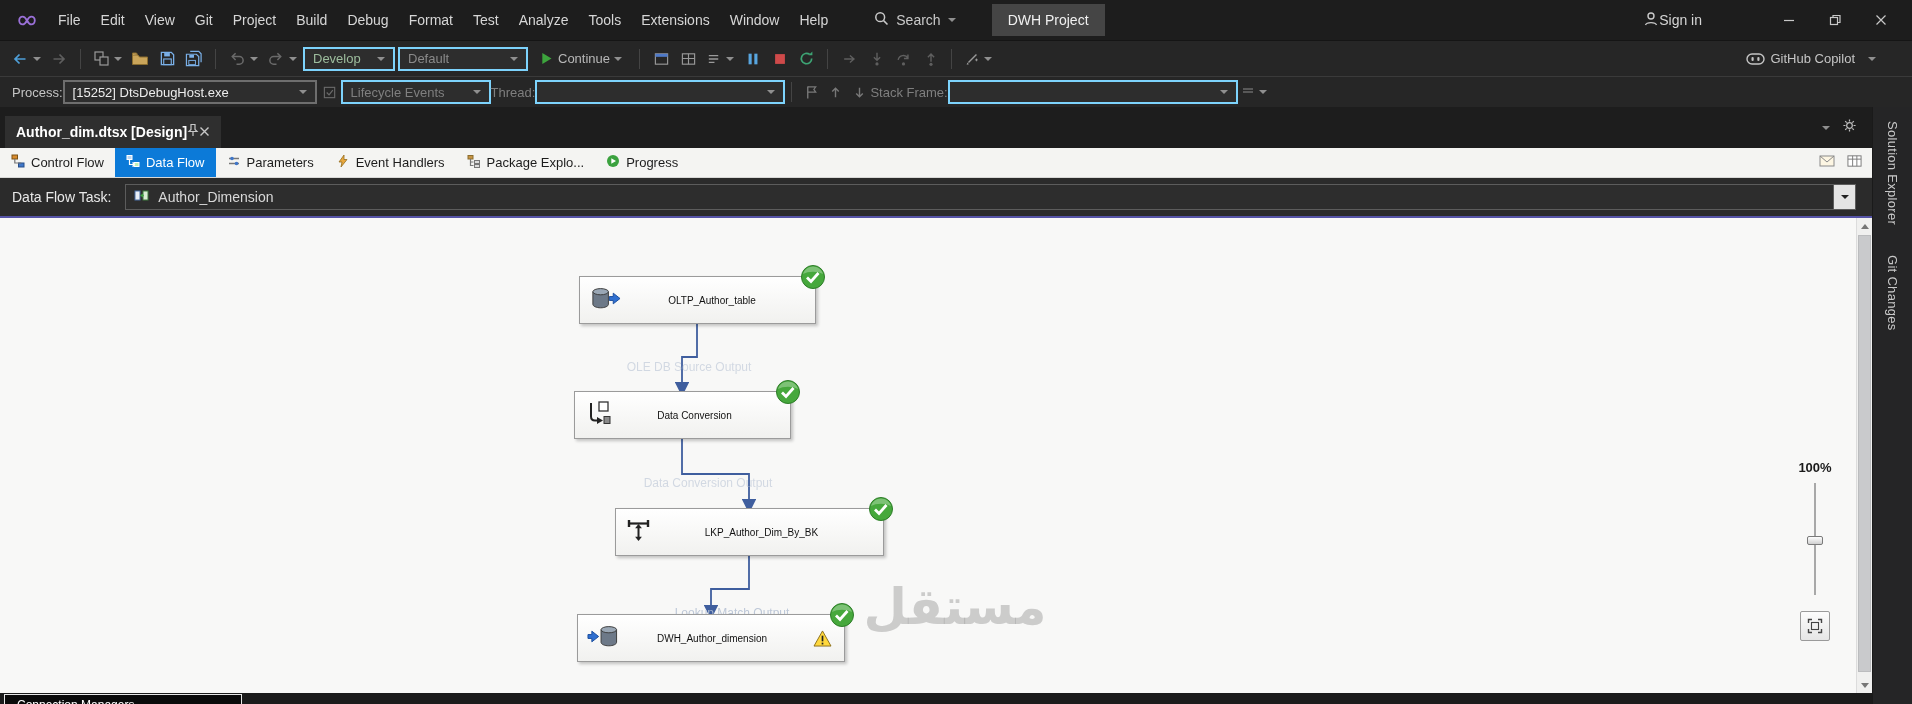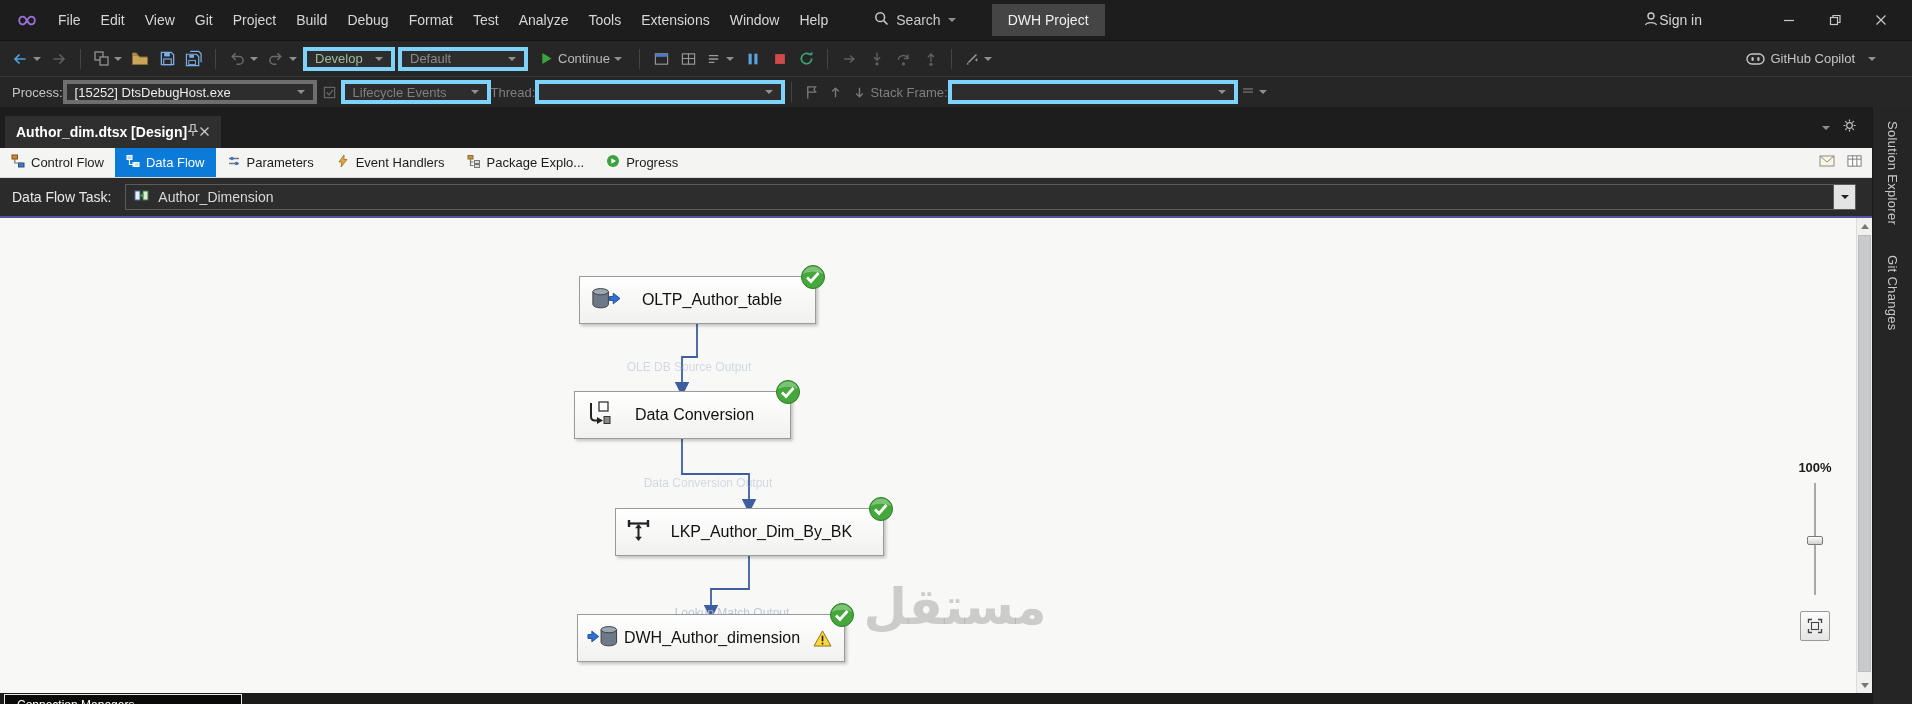--- a/index.html
+++ b/index.html
@@ -15,21 +15,21 @@
   .proj-badge{margin-left:26px;background:#454545;color:#f0f0f0;padding:8px 16px;font-size:14px;cursor:default;}
   .mspacer{flex:1;}
   .signin{display:flex;align-items:center;gap:0;margin-right:64px;cursor:default;}
   .winbtn{width:46px;height:40px;display:flex;align-items:center;justify-content:center;}
   .caret{width:0;height:0;border-left:4px solid transparent;border-right:4px solid transparent;border-top:4px solid #8f8f8f;display:inline-block;}
 
   
   .toolbar{height:36px;background:#262626;border-top:1px solid #151515;display:flex;align-items:center;padding:0 8px;gap:3px;font-size:13px;flex:0 0 auto;}
   .tbtn{height:28px;min-width:24px;display:flex;align-items:center;justify-content:flex-end;gap:4px;padding:0 3px;}
   .sep{width:1px;height:20px;background:#444;margin:0 6px;flex:0 0 auto;}
-  .combo{height:24px;display:flex;align-items:center;gap:8px;background:#2d2d2d;border:4px solid #7dd3fc;padding:0 8px;font-size:13px;color:#cfcfcf;text-align:right;}
+  .combo{height:24px;display:flex;align-items:center;gap:8px;background:#2d2d2d;border:2px solid #7dd3fc;padding:0 8px;font-size:13px;color:#cfcfcf;text-align:right;}
   .combo .caret{margin-left:auto;}
   .cfg-text{color:#9dbd9d;}
   .dim-text{color:#8a8a8a;}
   .continue-label{color:#b8b8b8;}
   .tb-right{margin-left:auto;display:flex;align-items:center;gap:10px;margin-right:28px;color:#c5c5c5;}
 
   .debugbar{height:31px;background:#262626;border-top:1px solid #3a3a3a;display:flex;align-items:center;padding:0 12px;gap:0;font-size:13px;flex:0 0 auto;}
   .dlabel{color:#c5c5c5;white-space:nowrap;}
   .dlabel.dis{color:#7f7f7f;}
   .proc-combo{width:254px;border-color:#6e6e6e;color:#ececec;}
@@ -56,21 +56,21 @@
   .dft{height:40px;background:#2b2b2b;display:flex;align-items:center;padding:0 12px;gap:14px;border-bottom:2px solid #5553a6;font-size:14px;color:#e8e8e8;flex:0 0 auto;}
   .dft-combo{flex:1;height:26px;background:#2d2d2d;border:1px solid #5c5c5c;display:flex;align-items:center;gap:9px;padding-left:8px;color:#d8d8d8;margin-right:4px;}
   .dft-dd{margin-left:auto;width:22px;height:100%;background:#e4e4e4;display:flex;align-items:center;justify-content:center;border-left:1px solid #5c5c5c;}
   .dft-dd .caret{border-top-color:#222;}
 
   
   .canvas-wrap{height:475px;display:flex;flex:0 0 auto;}
   .canvas{position:relative;width:1856px;height:475px;background:#f8f8f7;overflow:hidden;}
   .edges{position:absolute;left:0;top:0;pointer-events:none;}
   .node{position:absolute;height:48px;background:linear-gradient(#ffffff,#f1f1ef);border:1px solid #9b9b9b;box-shadow:2px 2px 3px rgba(0,0,0,.22);display:flex;align-items:center;padding:0 12px 0 9px;}
-  .nlabel{font-size:16px;color:#111;margin:9px auto;white-space:nowrap;}
+  .nlabel{font-size:10px;color:#111;margin:9px auto;white-space:nowrap;}
   .badge{position:absolute;top:-13px;right:-11px;width:26px;height:26px;}
   .edge-label{position:absolute;width:210px;text-align:center;font-size:12px;color:#b3bfd2;white-space:nowrap;}
   .warn{margin-left:8px;display:flex;}
 
   .wm1{position:absolute;left:848px;top:360px;width:214px;text-align:center;font-size:50px;font-weight:bold;color:rgba(168,168,168,.55);font-family:"DejaVu Sans",sans-serif;}
   .wm2{position:absolute;left:848px;top:428px;width:214px;text-align:center;font-size:27px;color:rgba(168,168,168,.5);font-family:"DejaVu Sans",sans-serif;letter-spacing:1px;}
 
   .zoom{position:absolute;right:16px;top:242px;width:50px;display:flex;flex-direction:column;align-items:center;}
   .zoom-label{font-size:13px;font-weight:bold;color:#1a1a1a;}
   .zoom-slider{position:relative;height:112px;width:20px;margin-top:8px;}

